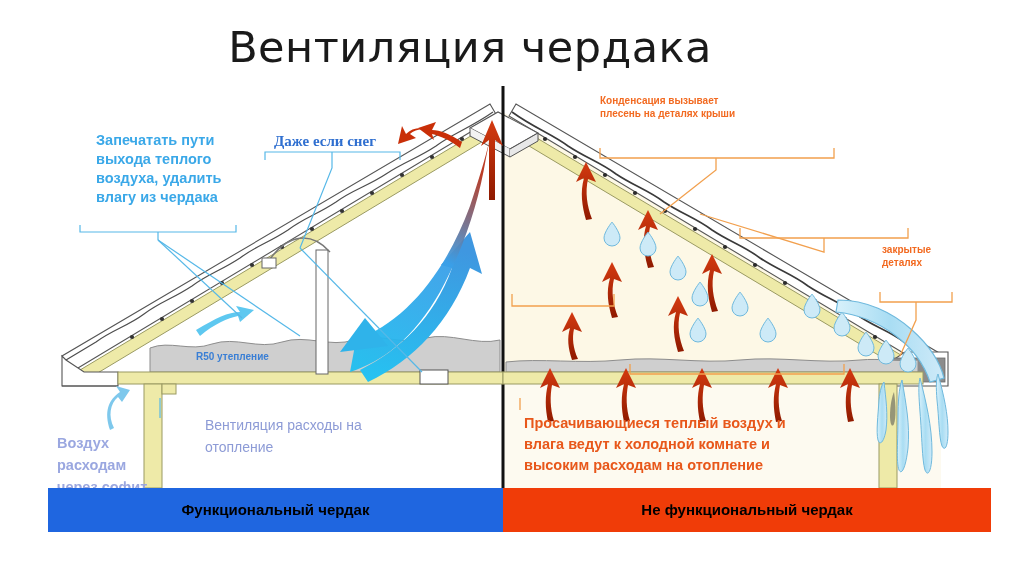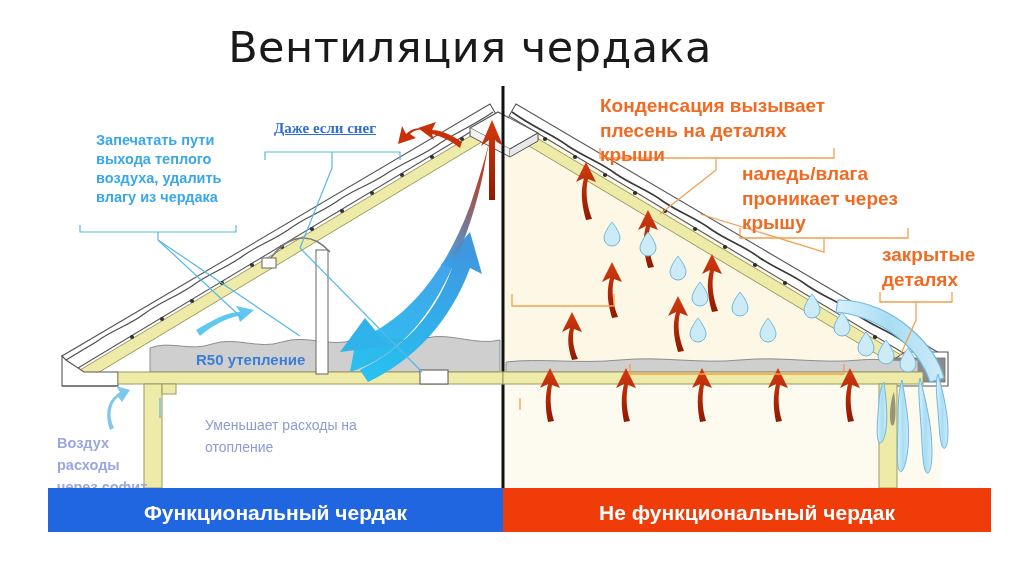--- a/index.html
+++ b/index.html
@@ -16,26 +16,26 @@
     font-family:"DejaVu Sans","Liberation Sans",sans-serif;
     font-weight:400;
   }
 
   
   .lbl{line-height:1.30;white-space:pre-line;}
   .lbl-blue{color:#3aa8e8;font-weight:bold;font-size:14.5px;
             text-shadow:0 0 1px rgba(255,255,255,.9);}
   .lbl-blue-ser{color:#2f6fd0;font-weight:bold;font-size:15px;
             font-family:"Liberation Serif","DejaVu Serif",serif;}
-  .lbl-orange{color:#f26a21;font-weight:bold;font-size:19px;}
+  .lbl-orange{color:#f26a21;font-weight:bold;font-size:10px;}
   .lbl-orange-d{color:#e8571a;font-weight:bold;font-size:14.5px;}
   .lbl-lav{color:#8d9bd6;font-size:14px;font-weight:400;}
   .lbl-softlav{color:#9aa7e0;font-size:14.5px;font-weight:bold;}
-  .lbl-r50{color:#3a7fd5;font-weight:bold;font-size:15px;}
-  .banner-txt{color:#ffffff;font-weight:bold;font-size:21px;}
+  .lbl-r50{color:#3a7fd5;font-weight:bold;font-size:10px;}
+  .banner-txt{color:#000000;font-weight:bold;font-size:15px;}
 
   
   .banner{height:44px;}
   .banner.left{left:48px;top:488px;width:455px;background:#1f66e0;}
   .banner.right{left:503px;top:488px;width:488px;background:#f03c08;}
   .banner span{position:absolute;top:13px;width:100%;text-align:center;}
 
   svg{position:absolute;left:0;top:0;}
   .nosel{user-select:none;}
 </style>
@@ -272,42 +272,42 @@
       <path d="M630,364 L630,374 L844,374 L844,364"></path>
       <path d="M520,398 L520,410"></path>
     </g>
   </svg>
 
   <div class="lbl lbl-blue nosel" style="left:96px;top:131px;width:160px;">Запечатать пути
 выхода теплого
 воздуха, удалить
 влагу из чердака</div>
 
-  <div class="lbl lbl-blue-ser nosel" style="left:274px;top:119px;width:150px;text-decoration:underline;">Даже если снег</div>
+  <div class="lbl lbl-blue-ser nosel" style="left:274px;top:132px;width:150px;">Даже если снег</div>
 
   <div class="lbl lbl-orange nosel" style="left:600px;top:94px;width:250px;">Конденсация вызывает
 плесень на деталях крыши</div>
 
-  <div class="lbl lbl-orange nosel" style="left:742px;top:162px;width:180px;">наледь/влага
-проникает через
-крышу</div>
 
   <div class="lbl lbl-orange nosel" style="left:882px;top:243px;width:120px;">закрытые
 деталях</div>
 
 
 
+  <div class="lbl lbl-orange-d nosel" style="left:524px;top:413px;width:400px;line-height:1.45;">Просачивающиеся теплый воздух и
+влага ведут к холодной комнате и
+высоким расходам на отопление</div>
 
   <div class="lbl lbl-r50 nosel" style="left:196px;top:350px;width:180px;">R50 утепление</div>
 
-  <div class="lbl lbl-lav nosel" style="left:205px;top:415px;width:220px;line-height:1.55;">Уменьшает расходы на
+  <div class="lbl lbl-lav nosel" style="left:205px;top:415px;width:220px;line-height:1.55;">Вентиляция расходы на
 отопление</div>
 
   <div class="lbl lbl-softlav nosel" style="left:57px;top:433px;width:120px;line-height:1.5;">Воздух
-расходы
+расходам
 через софит</div>
 
   <div class="banner left">
     <span class="banner-txt nosel">Функциональный чердак</span>
   </div>
   <div class="banner right">
     <span class="banner-txt nosel">Не функциональный чердак</span>
   </div>
 
 </div>

